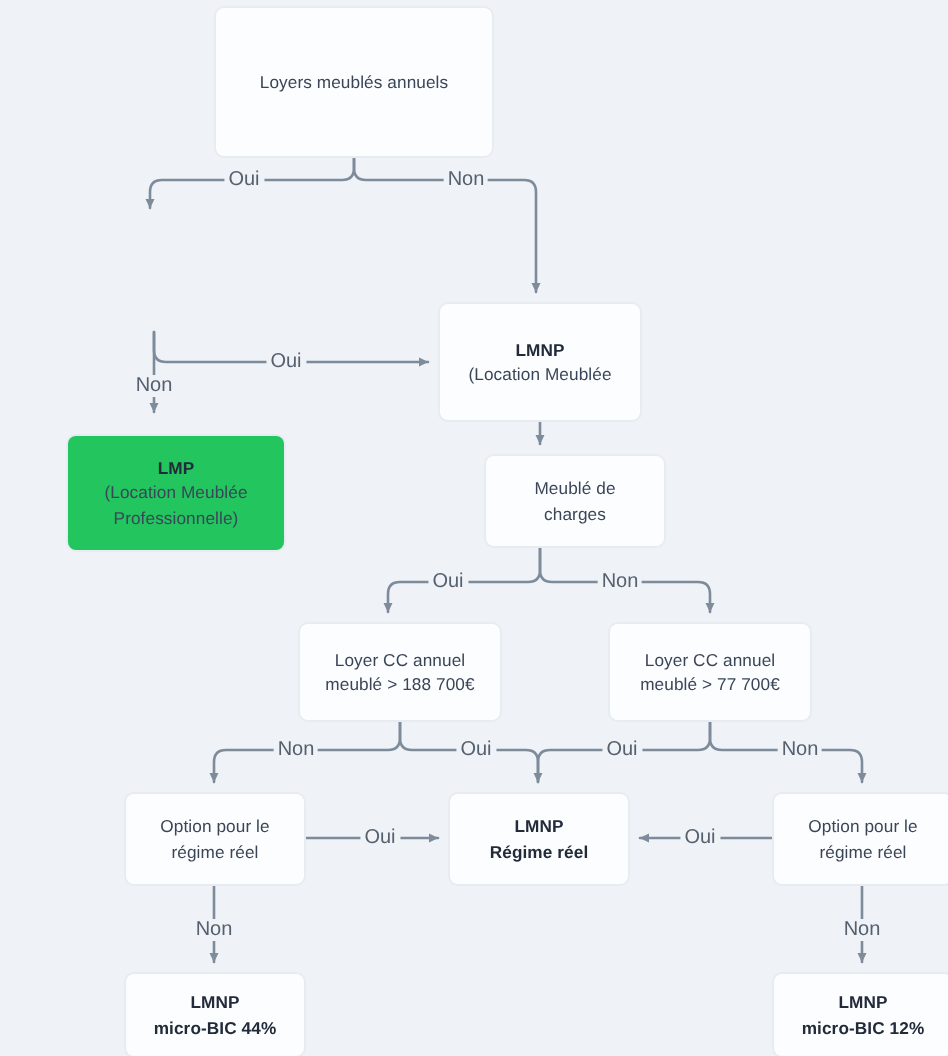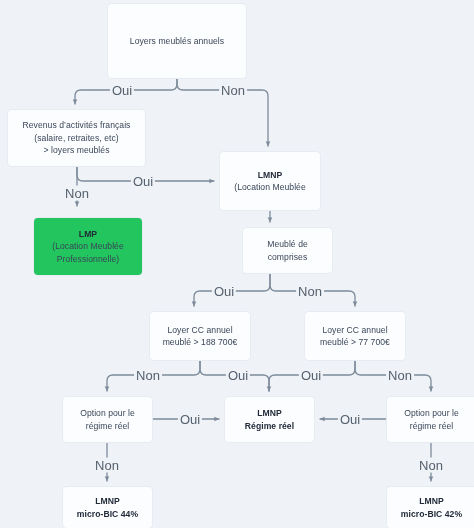--- a/index.html
+++ b/index.html
@@ -28,21 +28,21 @@
   .line{
     font-size:8.6px;
     line-height:12.4px;
     letter-spacing:0.05px;
     white-space:nowrap;
     color:#3a4658;
   }
   .line.bold{font-weight:bold;color:#222b3a;}
   .elabel{
     position:absolute;
-    font-size:13px;
+    font-size:10px;
     color:#55616f;
     background:#eff2f6;
     padding:0 2px;
     z-index:3;
     white-space:nowrap;
     transform:translate(-50%,-50%);
   }
 </style>
 </head>
 <body style="background: rgb(239, 242, 246);">
@@ -80,37 +80,32 @@
 
       <path d="M107,442 L107,481" marker-end="url(#ah)"></path>
 
       <path d="M431,442 L431,481" marker-end="url(#ah)"></path>
     </g>
   </svg>
 
 <div class="node" style="left: 108px; top: 4px; width: 138px; height: 74px; background: rgb(252, 253, 254); box-shadow: rgb(231, 236, 242) 0px 0px 0px 1px;">
       <div class="line">Loyers meublés annuels</div>
     </div>
-    <div class="node" style="left: 8px; top: 110px; width: 137px; height: 56px; background: rgb(252, 253, 254); box-shadow: rgb(231, 236, 242) 0px 0px 0px 1px;">
-      <div class="line">Revenus d’activités français</div>
-      <div class="line">(salaire, retraites, etc)</div>
-      <div class="line">&gt; loyers meublés</div>
-    </div>
     <div class="node" style="left: 220px; top: 152px; width: 100px; height: 58px; background: rgb(252, 253, 254); box-shadow: rgb(231, 236, 242) 0px 0px 0px 1px;">
       <div class="line bold">LMNP</div>
       <div class="line">(Location Meublée</div>
     </div>
     <div class="node" style="left: 34px; top: 218px; width: 108px; height: 57px; background: #22c55e; box-shadow: rgb(231, 236, 242) 0px 0px 0px 1px;">
       <div class="line bold">LMP</div>
       <div class="line">(Location Meublée</div>
       <div class="line">Professionnelle)</div>
     </div>
     <div class="node" style="left: 243px; top: 228px; width: 89px; height: 45px; background: rgb(252, 253, 254); box-shadow: rgb(231, 236, 242) 0px 0px 0px 1px;">
       <div class="line">Meublé de</div>
-      <div class="line">comprises</div>
+      <div class="line">charges</div>
     </div>
     <div class="node" style="left: 150px; top: 312px; width: 100px; height: 48px; background: rgb(252, 253, 254); box-shadow: rgb(231, 236, 242) 0px 0px 0px 1px;">
       <div class="line">Loyer CC annuel</div>
       <div class="line">meublé &gt; 188 700€</div>
     </div>
     <div class="node" style="left: 305px; top: 312px; width: 100px; height: 48px; background: rgb(252, 253, 254); box-shadow: rgb(231, 236, 242) 0px 0px 0px 1px;">
       <div class="line">Loyer CC annuel</div>
       <div class="line">meublé &gt; 77 700€</div>
     </div>
     <div class="node" style="left: 63px; top: 397px; width: 89px; height: 45px; background: rgb(252, 253, 254); box-shadow: rgb(231, 236, 242) 0px 0px 0px 1px;">
@@ -124,21 +119,21 @@
     <div class="node" style="left: 387px; top: 397px; width: 89px; height: 45px; background: rgb(252, 253, 254); box-shadow: rgb(231, 236, 242) 0px 0px 0px 1px;">
       <div class="line">Option pour le</div>
       <div class="line">régime réel</div>
     </div>
     <div class="node" style="left: 63px; top: 487px; width: 89px; height: 41px; background: rgb(252, 253, 254); box-shadow: rgb(231, 236, 242) 0px 0px 0px 1px;">
       <div class="line bold">LMNP</div>
       <div class="line bold">micro-BIC 44%</div>
     </div>
     <div class="node" style="left: 387px; top: 487px; width: 89px; height: 41px; background: rgb(252, 253, 254); box-shadow: rgb(231, 236, 242) 0px 0px 0px 1px;">
       <div class="line bold">LMNP</div>
-      <div class="line bold">micro-BIC 42%</div>
+      <div class="line bold">micro-BIC 12%</div>
     </div>
     <div class="elabel" style="left: 122px; top: 90px; background: rgb(239, 242, 246); color: rgb(85, 97, 111);">Oui</div>
     <div class="elabel" style="left: 233px; top: 90px; background: rgb(239, 242, 246); color: rgb(85, 97, 111);">Non</div>
     <div class="elabel" style="left: 143px; top: 181px; background: rgb(239, 242, 246); color: rgb(85, 97, 111);">Oui</div>
     <div class="elabel" style="left: 77px; top: 193px; background: rgb(239, 242, 246); color: rgb(85, 97, 111);">Non</div>
     <div class="elabel" style="left: 224px; top: 291px; background: rgb(239, 242, 246); color: rgb(85, 97, 111);">Oui</div>
     <div class="elabel" style="left: 310px; top: 291px; background: rgb(239, 242, 246); color: rgb(85, 97, 111);">Non</div>
     <div class="elabel" style="left: 148px; top: 375px; background: rgb(239, 242, 246); color: rgb(85, 97, 111);">Non</div>
     <div class="elabel" style="left: 238px; top: 375px; background: rgb(239, 242, 246); color: rgb(85, 97, 111);">Oui</div>
     <div class="elabel" style="left: 311px; top: 375px; background: rgb(239, 242, 246); color: rgb(85, 97, 111);">Oui</div>

